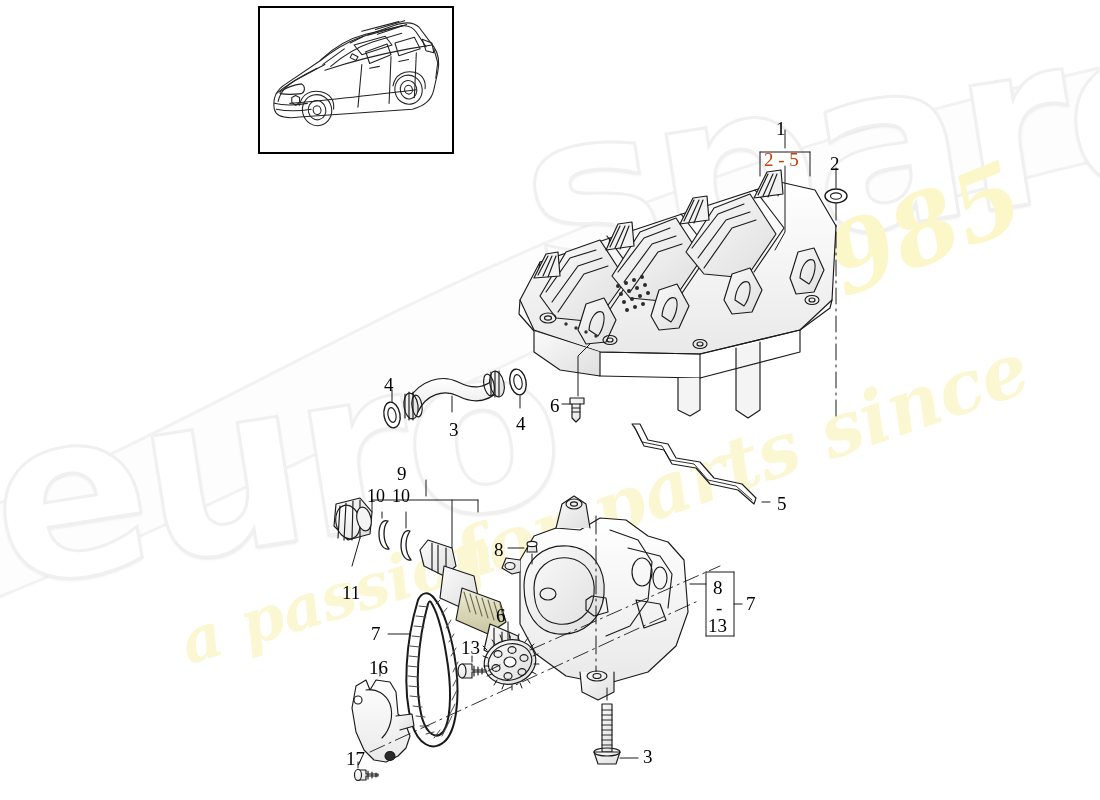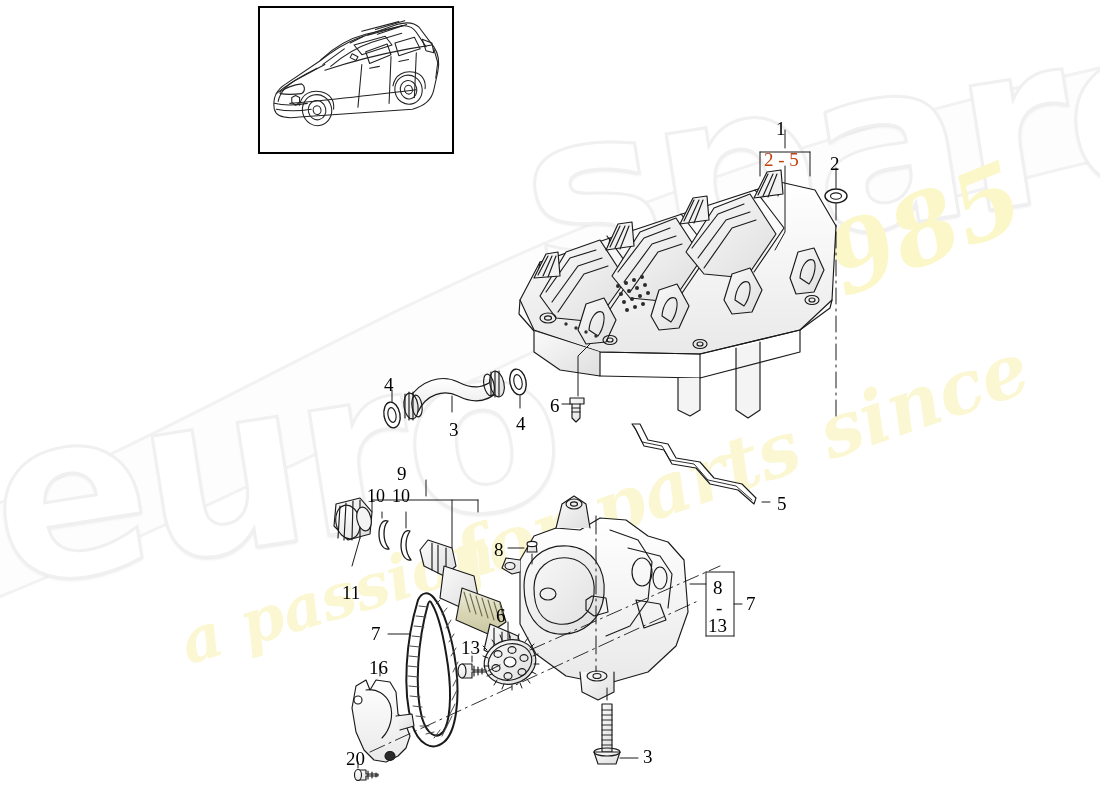--- a/index.html
+++ b/index.html
@@ -470,15 +470,15 @@
   <div class="lbl" style="left:494px;top:540px">8</div>
   <div class="lbl" style="left:397px;top:464px">9</div>
   <div class="lbl sm" style="left:367px;top:487px">10</div>
   <div class="lbl sm" style="left:392px;top:487px">10</div>
   <div class="lbl" style="left:342px;top:583px">11</div>
   <div class="lbl" style="left:496px;top:606px">6</div>
   <div class="lbl" style="left:461px;top:638px">13</div>
   <div class="lbl" style="left:643px;top:747px">3</div>
   <div class="lbl" style="left:371px;top:624px">7</div>
   <div class="lbl" style="left:369px;top:658px">16</div>
-  <div class="lbl" style="left:346px;top:749px">20</div>
+  <div class="lbl" style="left:346px;top:749px">17</div>
 
 </div>
 
 </body></html>

